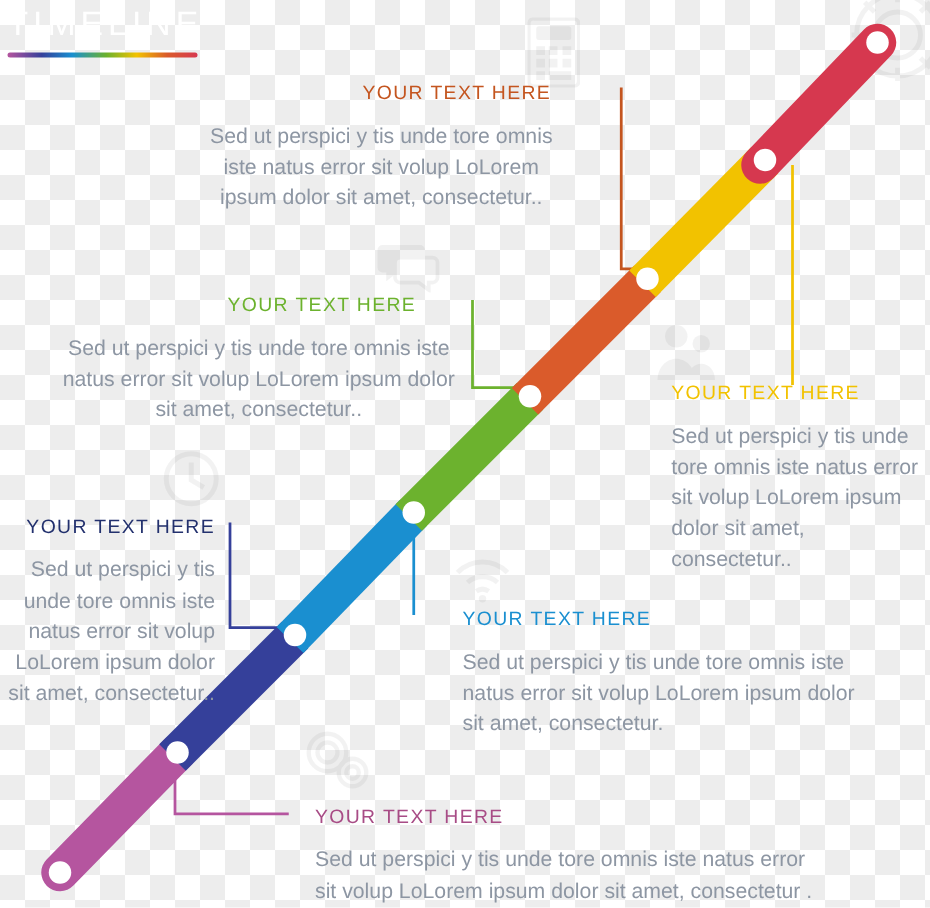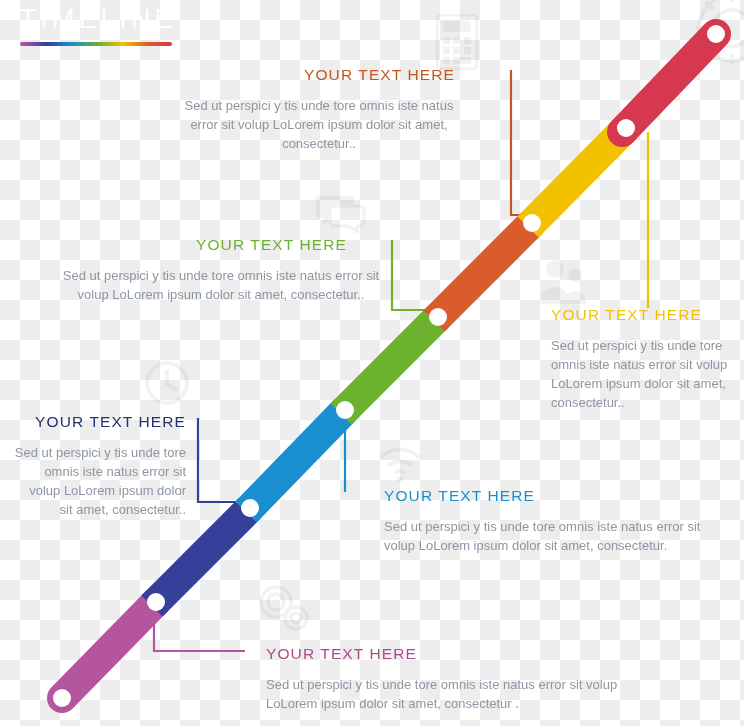--- a/index.html
+++ b/index.html
@@ -8,40 +8,40 @@
     width:744px;height:726px;
     font-family:"Liberation Sans", sans-serif;
     position:relative;overflow:hidden;
     background-color:#ffffff;
     background-image:
       linear-gradient(45deg,#ededed 25%,transparent 25%,transparent 75%,#ededed 75%),
       linear-gradient(45deg,#ededed 25%,transparent 25%,transparent 75%,#ededed 75%);
     background-size:40px 40px;
     background-position:0 0,20px 20px;
   }
-  #stage{position:absolute;left:14px;top:0;width:688px;height:726px;}
+  #stage{position:absolute;left:0;top:0;width:688px;height:726px;}
   #svg-layer{position:absolute;left:0;top:0;width:744px;height:726px;}
 
   .title-wrap{position:absolute;left:6px;top:6px;width:230px;}
   .main-title{
     font-size:27px;letter-spacing:4px;color:#ffffff;
     font-weight:400;line-height:1;white-space:nowrap;
   }
   .title-rule{
     margin-top:9px;width:152px;height:4px;border-radius:2px;
     background:linear-gradient(to right,#b5559f 0%,#35409a 18%,#1a8fd0 34%,#6cb22e 52%,#f2c200 68%,#da5b2b 84%,#d6384f 100%);
   }
 
   .block{position:absolute;}
   .bt{
     font-size:15.5px;letter-spacing:1.1px;font-weight:400;
     margin:0 0 13px 0;white-space:nowrap;
   }
   .bb{
-    font-size:13px;line-height:1.45;color:#8d96a3;margin:0;
+    font-size:17px;line-height:1.45;color:#8d96a3;margin:0;
   }
   .a-left{text-align:left;}
   .a-right{text-align:right;}
 
   
   #blk-1{left:290px;top:66px;width:420px;}
   #blk-1 .bb{width:290px;text-align:center;margin-left:-130px;}
   #blk-2{left:182px;top:236px;width:420px;}
   #blk-2 .bb{width:330px;text-align:center;margin-left:-140px;}
   #blk-3{left:537px;top:306px;width:205px;}

